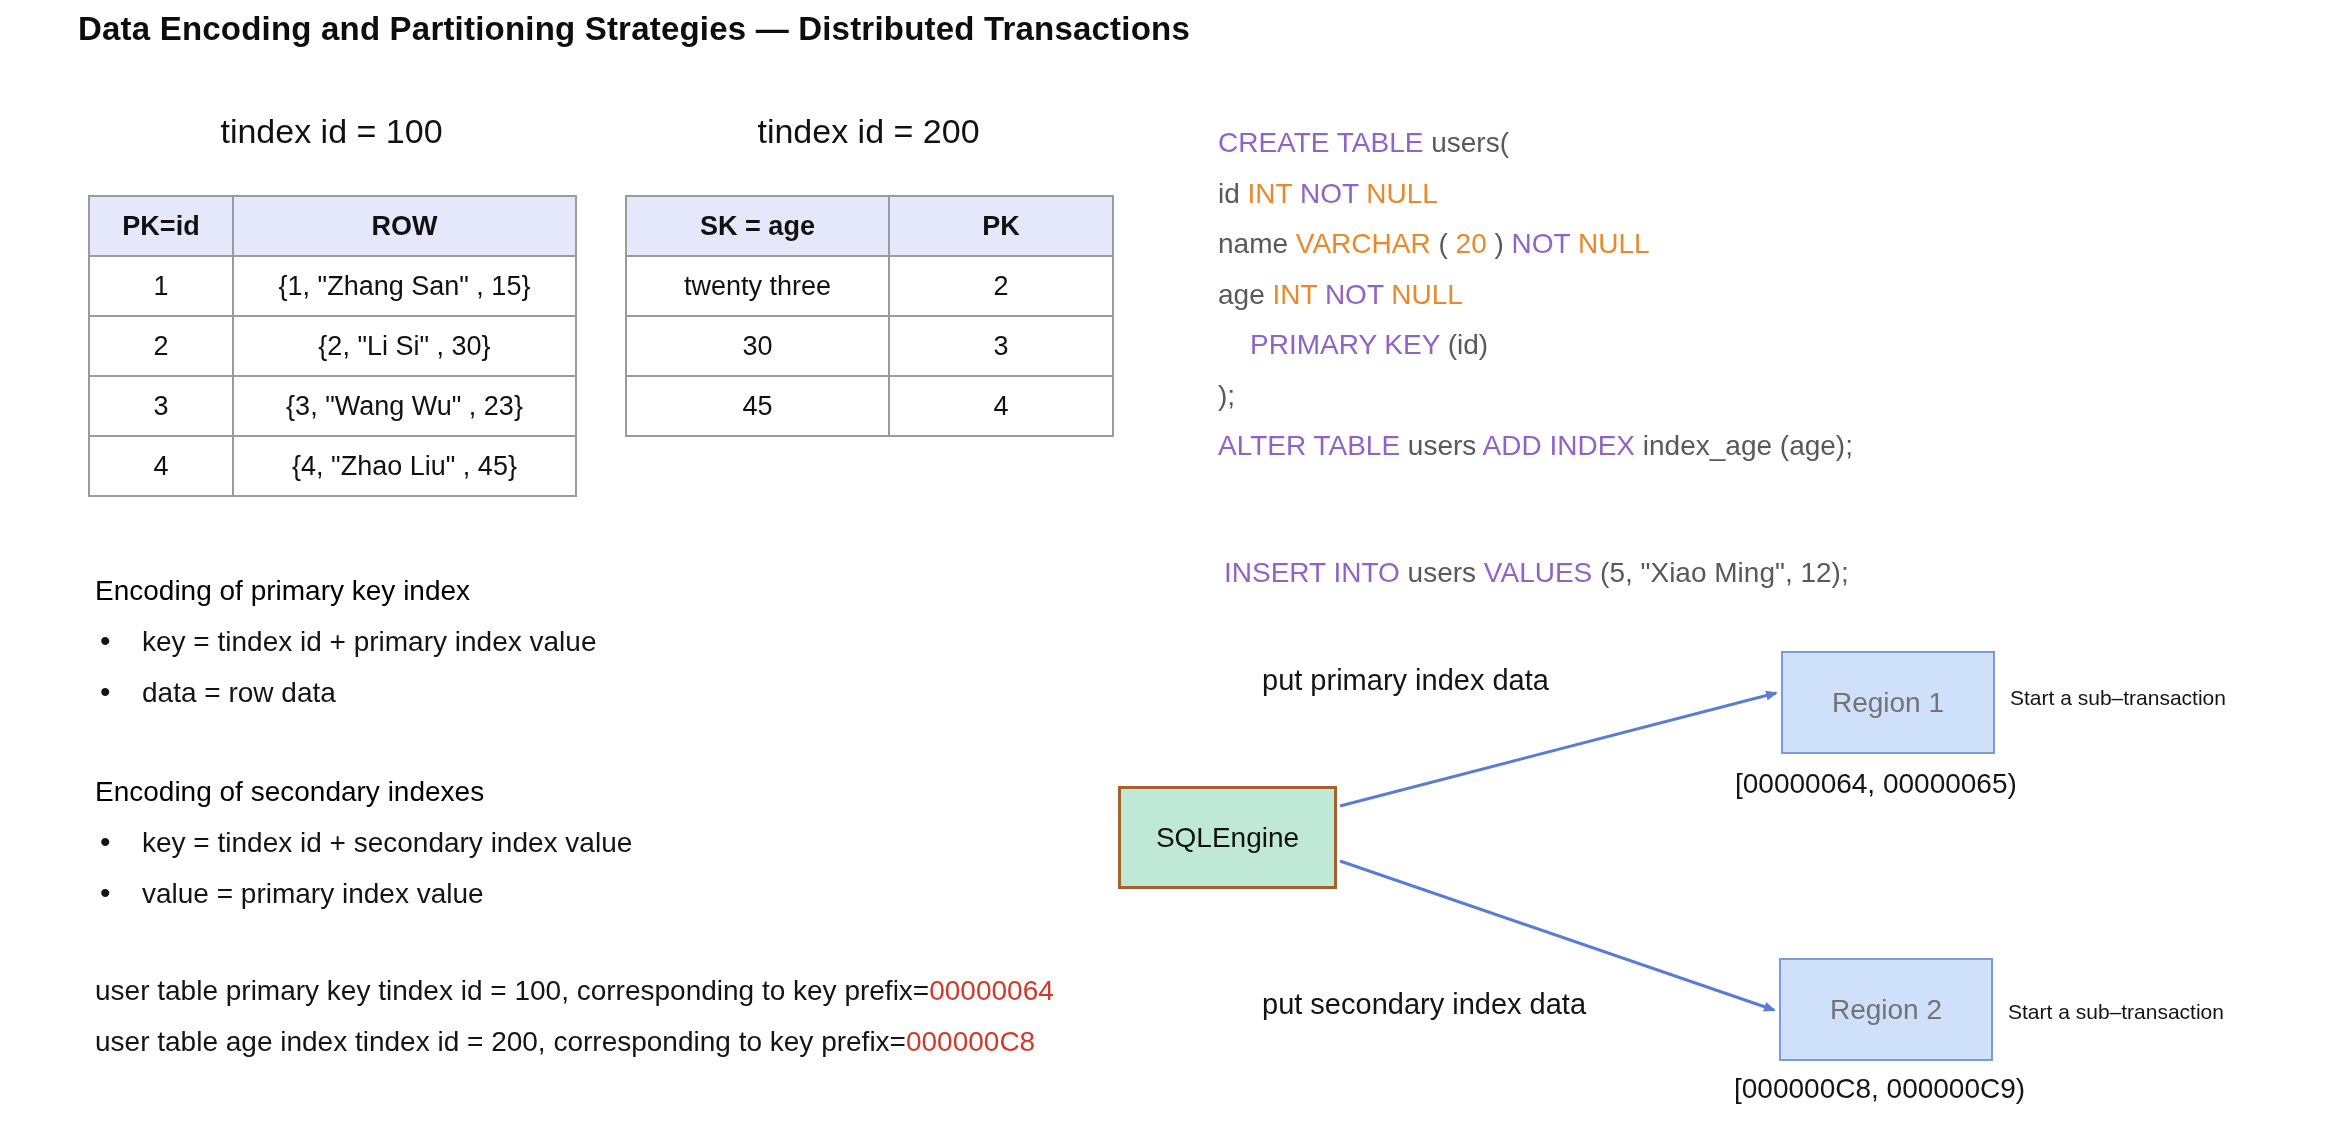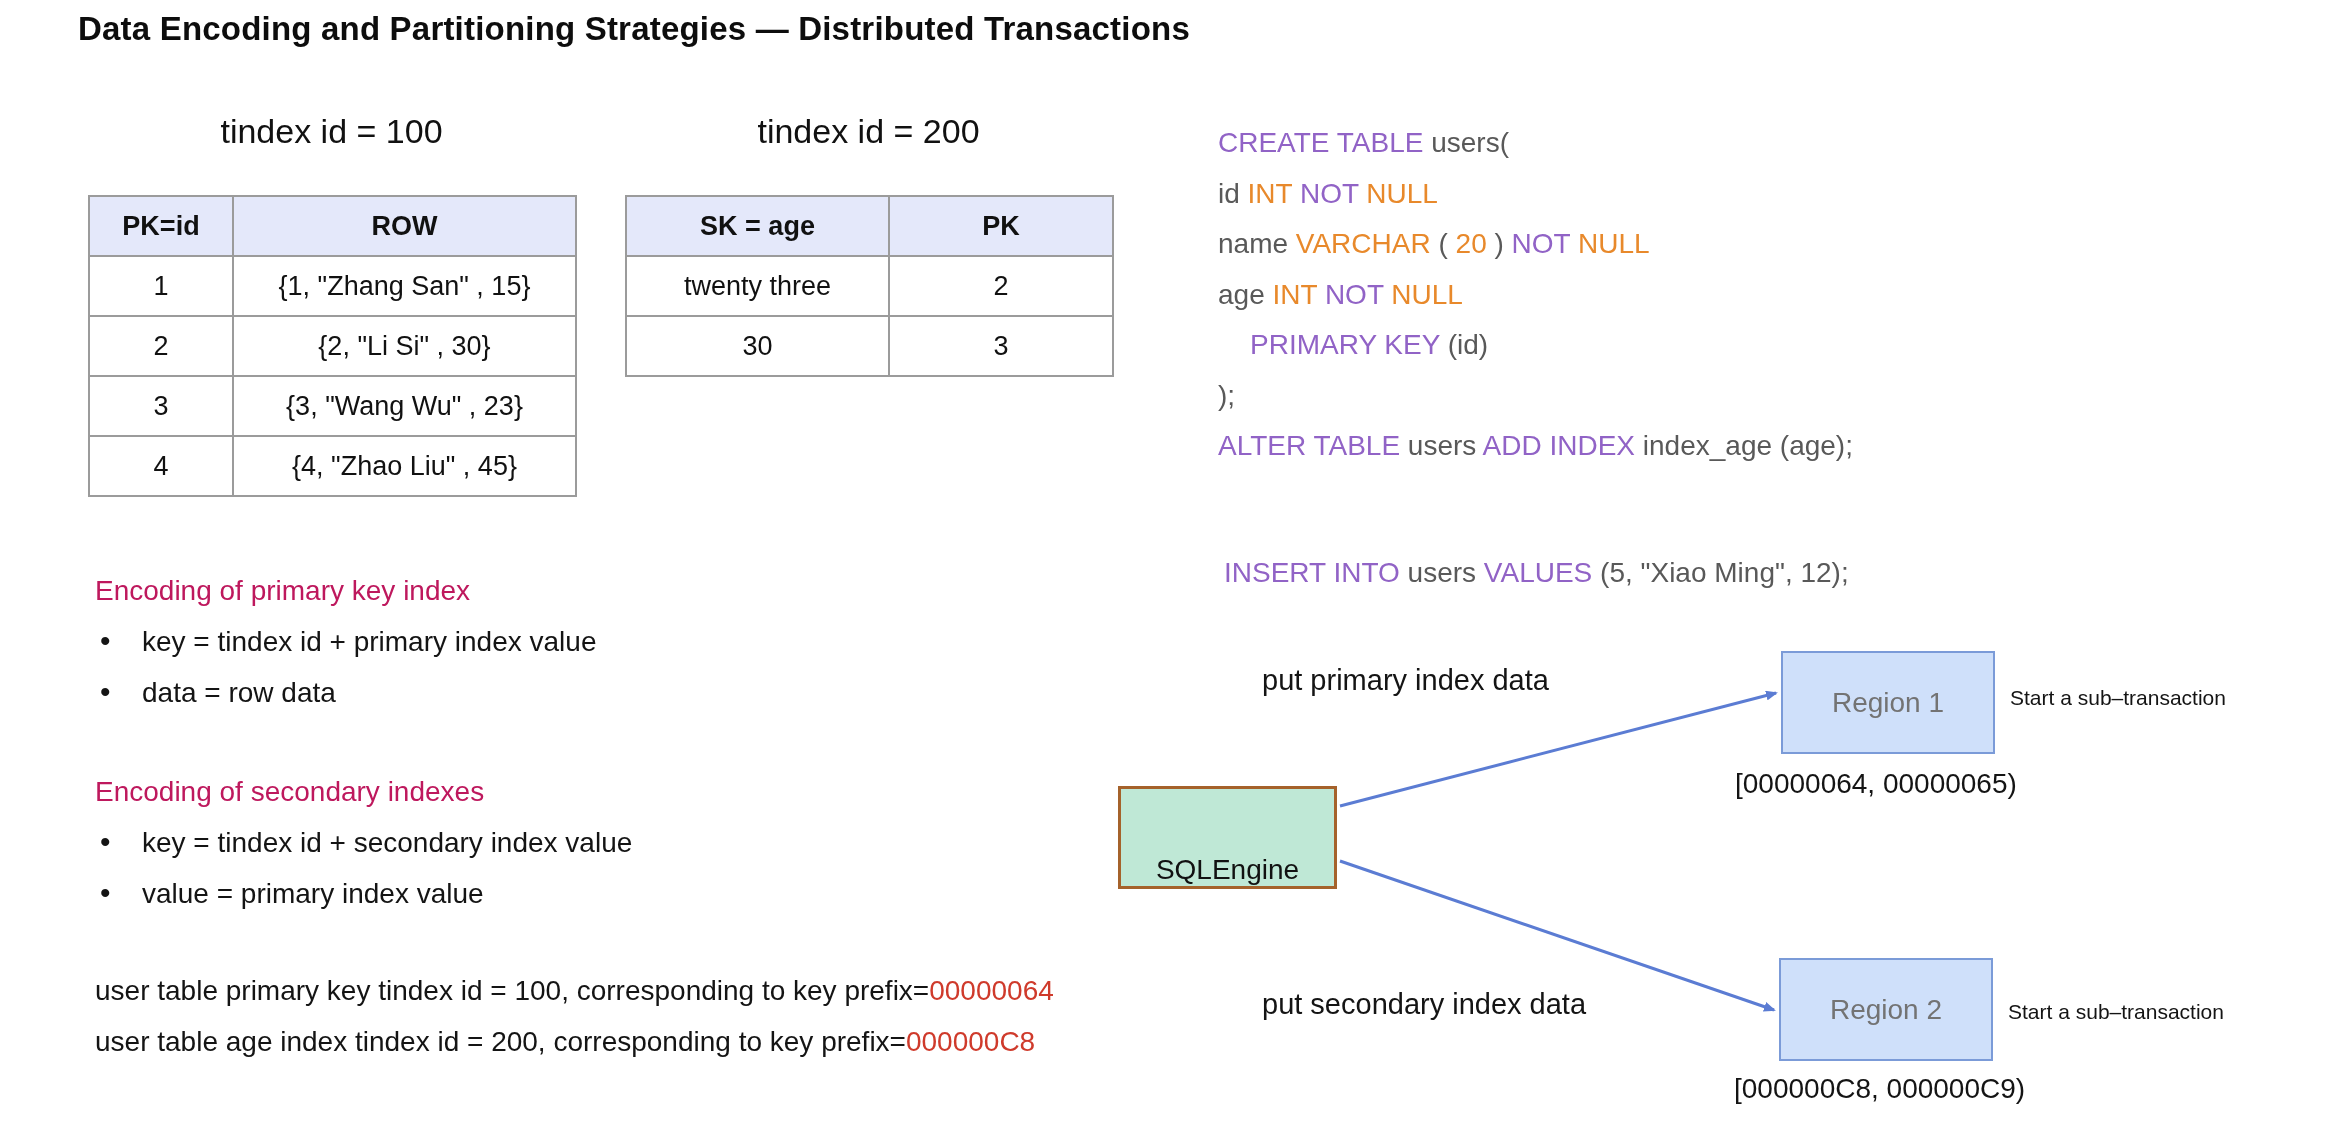--- a/index.html
+++ b/index.html
@@ -36,33 +36,33 @@
   
   .sql-block { font-size:28px; line-height:50.5px; white-space:pre; }
   .sql-create { left:1218px; top:118px; }
   .sql-insert { left:1224px; top:548px; }
   .sql-indent { padding-left:32px; }
   .tok-purple { color:#9163c6;text-align:right; }
   .tok-orange { color:#e8892b; }
   .tok-gray   { color:#595959; }
 
   
-  .enc-heading { left:95px; font-size:28px; color:#be185d; }
+  .enc-heading { left:95px; font-size:28px; color:#000000; }
   .bullet-item { left:100px; font-size:28px; color:#141414; padding-left:42px; }
   .bullet-item::before { content:"•"; position:absolute; left:0; top:-2px; font-size:30px; }
 
   
   .note-line { left:95px; font-size:28px; color:#141414; white-space:pre; }
   .note-highlight { color:#cf3a2b; }
 
   
   .engine-box {
     left:1118px; top:786px; width:219px; height:103px;
     background:#bfe8d6; border:3px solid #a5622b;
-    display:flex; align-items:flex-end; justify-content:center;
+    display:flex; align-items:center; justify-content:center;
     font-size:28px; color:#111;
   }
   .region-box {
     width:214px; height:103px;
     background:#cfe0fa; border:2px solid #7b9bd8;
     display:flex; align-items:center; justify-content:center;
     font-size:28px; color:#737373;
   }
   .region-1 { left:1781px; top:651px; }
   .region-2 { left:1779px; top:958px; }
@@ -130,20 +130,24 @@
     </thead>
   <tbody>
       <tr>
         <td>twenty three</td>
         <td>2</td>
       </tr>
       <tr>
         <td>30</td>
         <td>3</td>
       </tr>
+      <tr>
+        <td>45</td>
+        <td>4</td>
+      </tr>
     </tbody>
 </table>
 
 <div class="abs sql-block sql-create"><div class="sql-line"><span class="tok-purple">CREATE TABLE</span><span class="tok-gray"> users(</span></div><div class="sql-line"><span class="tok-gray">id </span><span class="tok-orange">INT </span><span class="tok-purple">NOT </span><span class="tok-orange">NULL</span></div><div class="sql-line"><span class="tok-gray">name </span><span class="tok-orange">VARCHAR </span><span class="tok-gray">( </span><span class="tok-orange">20</span><span class="tok-gray"> ) </span><span class="tok-purple">NOT </span><span class="tok-orange">NULL</span></div><div class="sql-line"><span class="tok-gray">age </span><span class="tok-orange">INT </span><span class="tok-purple">NOT </span><span class="tok-orange">NULL</span></div><div class="sql-line sql-indent"><span class="tok-purple">PRIMARY KEY </span><span class="tok-gray">(id)</span></div><div class="sql-line"><span class="tok-gray">);</span></div><div class="sql-line"><span class="tok-purple">ALTER TABLE </span><span class="tok-gray">users </span><span class="tok-purple">ADD INDEX </span><span class="tok-gray">index_age (age);</span></div></div>
 <div class="abs sql-block sql-insert"><div class="sql-line"><span class="tok-purple">INSERT INTO </span><span class="tok-gray">users </span><span class="tok-purple">VALUES </span><span class="tok-gray">(5, "Xiao Ming", 12);</span></div></div>
 
 <div class="abs enc-heading" style="top:575px">Encoding of primary key index</div>
 <div class="abs bullet-item" style="top:626px">key = tindex id + primary index value</div>
 <div class="abs bullet-item" style="top:677px">data = row data</div>
 

